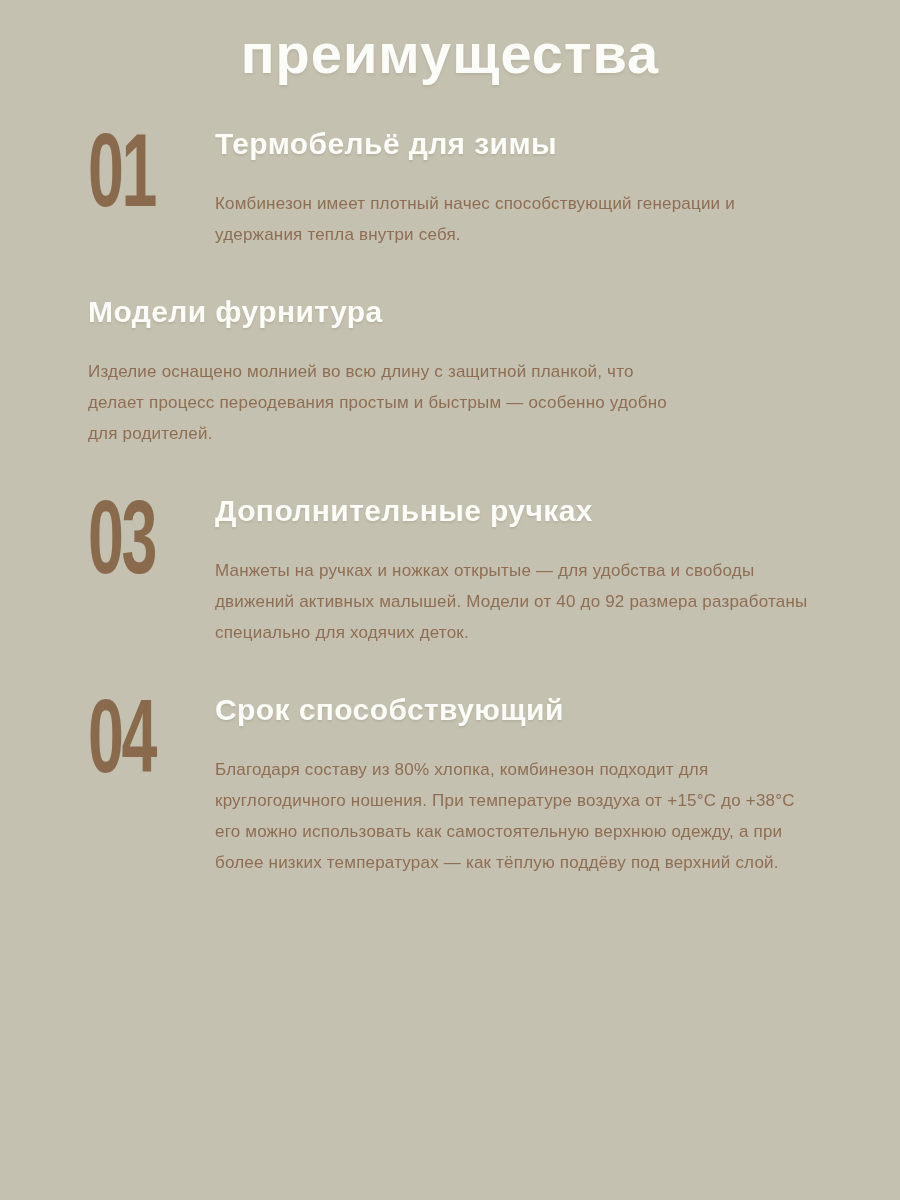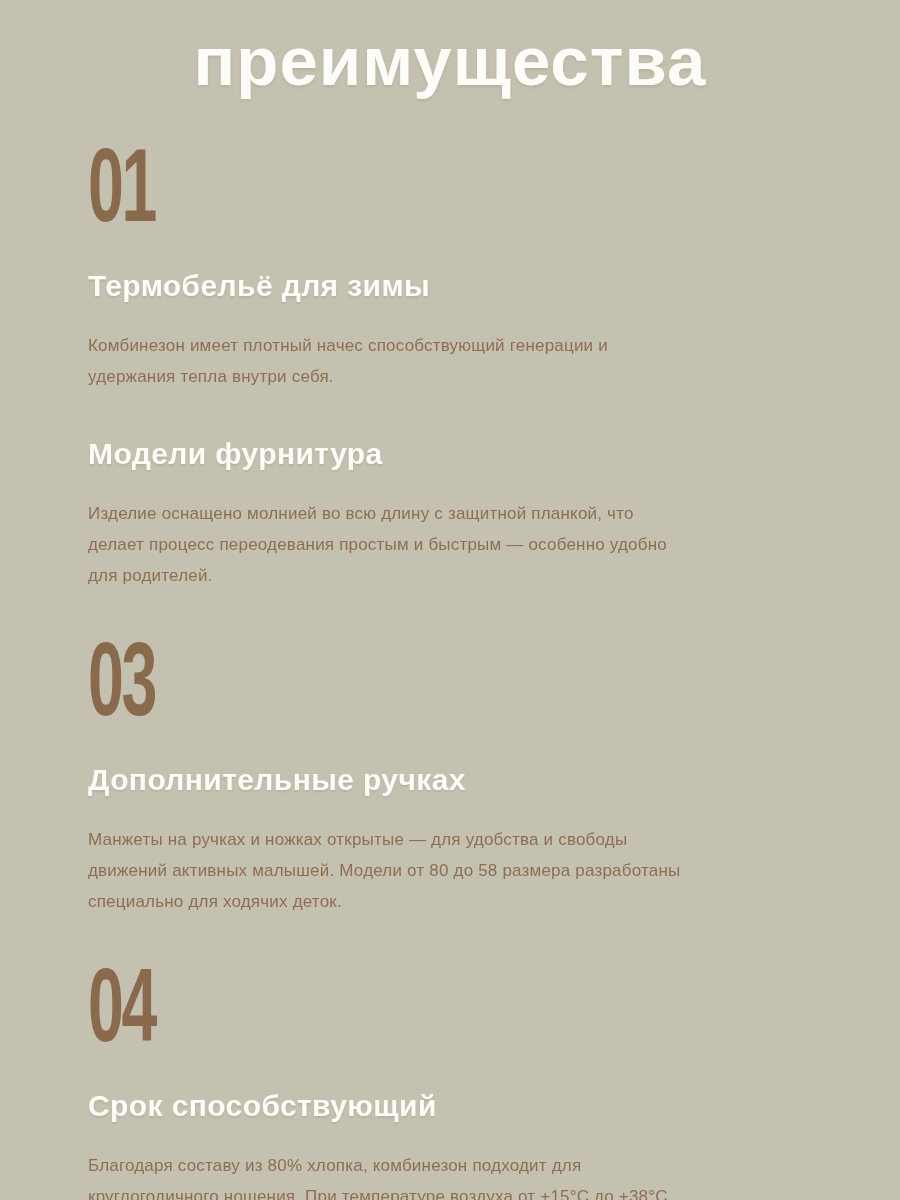--- a/index.html
+++ b/index.html
@@ -12,34 +12,33 @@
   html,body{width:900px;height:1200px;}
   body{
     background:var(--background);
     font-family:"Liberation Sans", sans-serif;
     overflow:hidden;
   }
   .page{width:900px;height:1200px;position:relative;}
   .title{
     margin-top:22px;
     text-align:center;
-    font-size:69px;
+    font-size:56px;
     font-weight:700;
     letter-spacing:1px;
     line-height:1.15;
     color:var(--heading-text);
     text-shadow:0 2px 3px rgba(120,110,90,0.18);
   }
   .sections{margin-top:40px;}
   .section{
     display:flex;
     padding-left:88px;
     padding-right:82px;
     margin-bottom:44px;
-    flex-direction:column;
   }
   .num-col{
     width:127px;
     flex:0 0 127px;
   }
   .num{
     font-size:104px;
     font-weight:700;
     color:var(--accent);
     line-height:0.82;
@@ -90,21 +89,21 @@
         <div class="body-text">Изделие оснащено молнией во всю длину с защитной планкой, что делает процесс переодевания простым и быстрым — особенно удобно для родителей.</div>
       </div>
     </div>
 
     <div class="section">
       <div class="num-col">
         <div class="num">03</div>
       </div>
       <div class="text-col">
         <div class="heading">Дополнительные ручках</div>
-        <div class="body-text">Манжеты на ручках и ножках открытые — для удобства и свободы движений активных малышей. Модели от 80 до 58 размера разработаны специально для ходячих деток.</div>
+        <div class="body-text">Манжеты на ручках и ножках открытые — для удобства и свободы движений активных малышей. Модели от 40 до 92 размера разработаны специально для ходячих деток.</div>
       </div>
     </div>
 
     <div class="section">
       <div class="num-col">
         <div class="num">04</div>
       </div>
       <div class="text-col">
         <div class="heading">Срок способствующий</div>
         <div class="body-text">Благодаря составу из 80% хлопка, комбинезон подходит для круглогодичного ношения. При температуре воздуха от +15°С до +38°С его можно использовать как самостоятельную верхнюю одежду, а при более низких температурах — как тёплую поддёву под верхний слой.</div>

